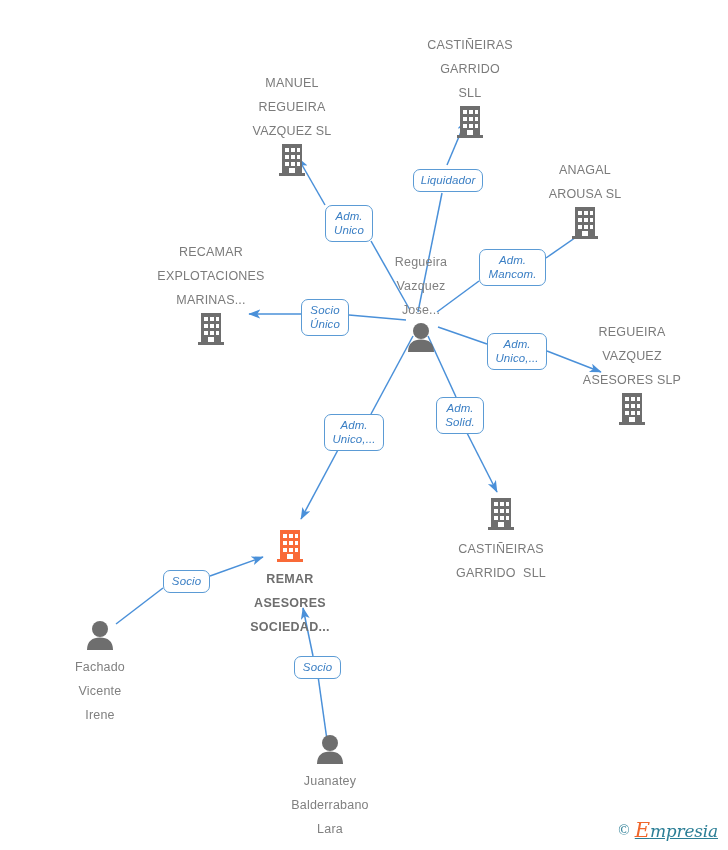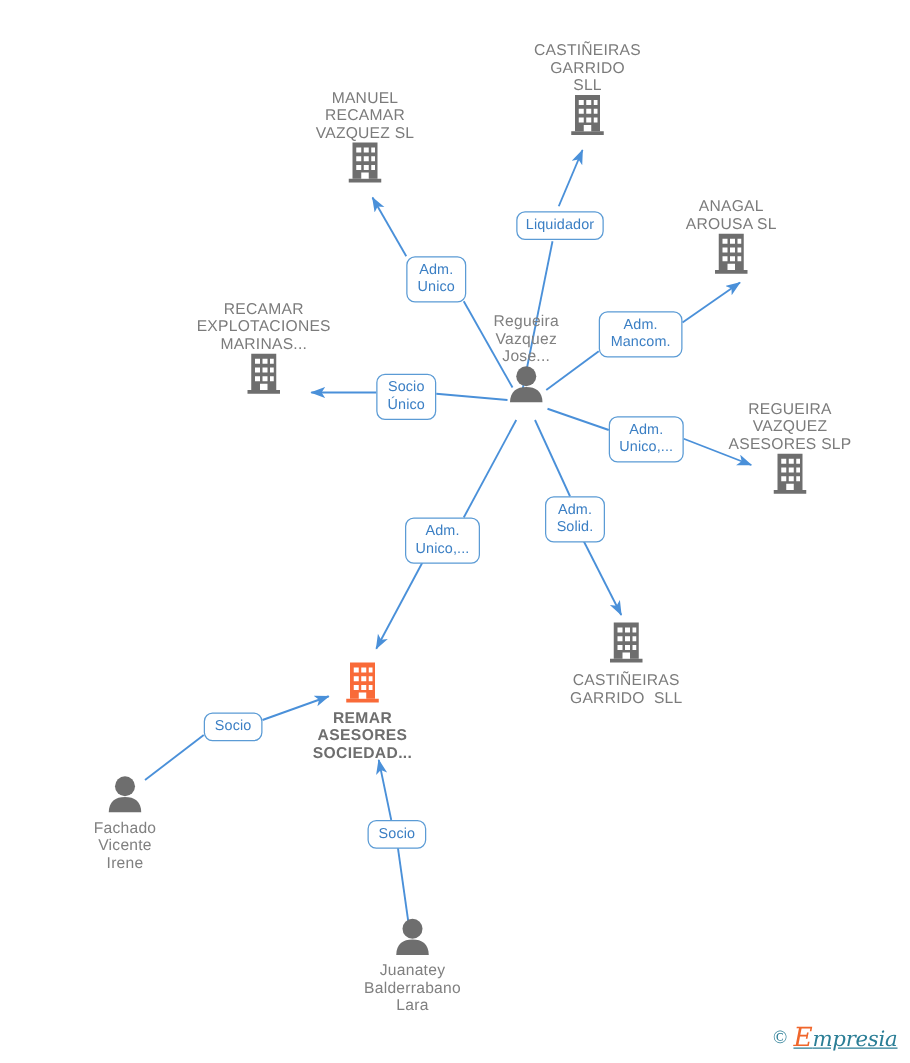--- a/index.html
+++ b/index.html
@@ -27,21 +27,21 @@
     width: 150px;
     margin-left: -75px;
     text-align: center;
     line-height: 15px;
   }
   .node-label {
     font-size: 12.5px;
     color: #7b7b7b;
     letter-spacing: 0.2px;
     white-space: pre-wrap;
-    line-height: 14px;
+    line-height: 24px;
   }
   .node-label.person {
     font-size: 12.5px;
     color: #808080;
   }
   .icon-wrap {
     display: block;
     line-height: 0;
   }
   .edge-label {
@@ -50,20 +50,21 @@
     background: #ffffff;
     border: 1.4px solid #5b9bd5;
     border-radius: 7px;
     color: #3b7fc4;
     font-size: 11.5px;
     line-height: 14px;
     text-align: center;
     padding: 3px 6px 4px 6px;
     white-space: pre-line;
     letter-spacing: 0.1px;
+    font-style: italic;
   }
   .watermark {
     position: absolute;
     right: 10px;
     bottom: 8px;
     display: flex;
     align-items: center;
     gap: 5px;
   }
   .wm-c {
@@ -159,21 +160,21 @@
         <rect x="7" y="19" width="4" height="4" fill="#ffffff"></rect>
         <rect x="13" y="19" width="4" height="4" fill="#ffffff"></rect>
         <rect x="19" y="19" width="3" height="4" fill="#ffffff"></rect>
         <rect x="11" y="25" width="6" height="5" fill="#ffffff"></rect>
       </svg>
     </span>
   </div>
 
   <div class="node" style="left:292px; top:71px;">
     <div class="node-label">MANUEL
-RECAMAR
+REGUEIRA
 VAZQUEZ SL</div>
     <span class="icon-wrap">
       <svg width="28" height="34" viewBox="0 0 28 34" xmlns="http://www.w3.org/2000/svg">
         <rect x="4" y="1" width="20" height="29" fill="#6e6e6e"></rect>
         <rect x="1" y="30" width="26" height="3" fill="#6e6e6e"></rect>
         <rect x="7" y="5" width="4" height="4" fill="#ffffff"></rect>
         <rect x="13" y="5" width="4" height="4" fill="#ffffff"></rect>
         <rect x="19" y="5" width="3" height="4" fill="#ffffff"></rect>
         <rect x="7" y="12" width="4" height="4" fill="#ffffff"></rect>
         <rect x="13" y="12" width="4" height="4" fill="#ffffff"></rect>

